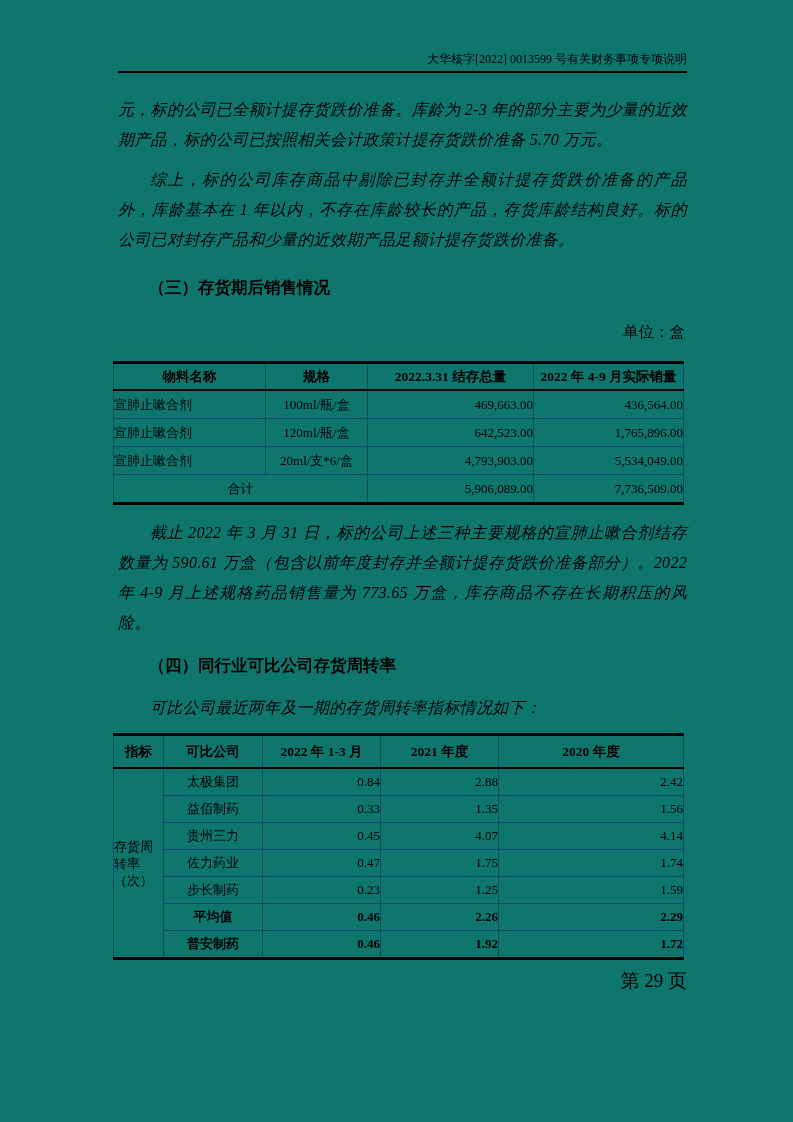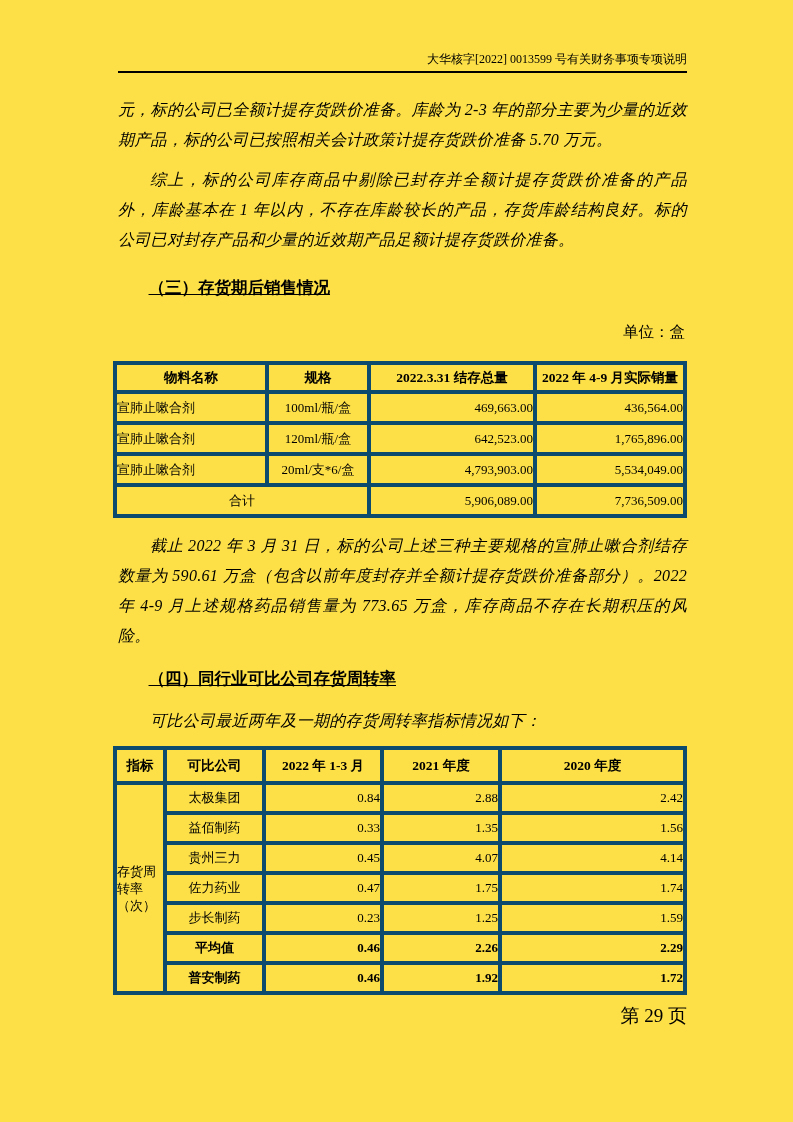--- a/index.html
+++ b/index.html
@@ -4,21 +4,21 @@
 <style>
   html, body {
     margin: 0;
     padding: 0;
     background: #ffffff;
   }
   .page {
     position: relative;
     width: 793px;
     height: 1122px;
-    background: #fde047;
+    background: #0f766e;
     color: #000000;
     font-family: "Liberation Serif", "DejaVu Serif", serif;
     overflow: hidden;
     box-sizing: border-box;
   }
   .content {
     margin-left: 118px;
     margin-right: 106px;
   }
   
@@ -42,21 +42,20 @@
   }
   .no-indent { text-indent: 0; }
   .mt-lg { margin-top: 22px; }
   .mt-md { margin-top: 13px; }
   .section-heading {
     margin: 18px 0 0 0;
     font-size: 16.5px;
     line-height: 30px;
     font-weight: bold;
     text-indent: 1.85em;
-    text-decoration: underline;
   }
   .heading-2 { margin-top: 13px; }
   .unit-label {
     margin-top: 14px;
     font-size: 15.5px;
     line-height: 30px;
     text-align: right;
     padding-right: 2px;
   }
   
@@ -65,21 +64,21 @@
     margin-left: -5px;
     width: 570px;
     border-collapse: collapse;
     table-layout: fixed;
     border-top: 3px solid #000000;
     border-bottom: 3px solid #000000;
     border-left: 1px solid #000000;
     border-right: 1px solid #000000;
   }
   .data-table th, .data-table td {
-    border: 4px solid #0c4a6e;
+    border: 1px solid #0c4a6e;
     font-size: 13px;
     padding: 0;
     vertical-align: middle;
     overflow: hidden;
   }
   .data-table thead th {
     border-bottom: 2px solid #000000;
     font-weight: bold;
     font-size: 13.5px;
     text-align: center;

